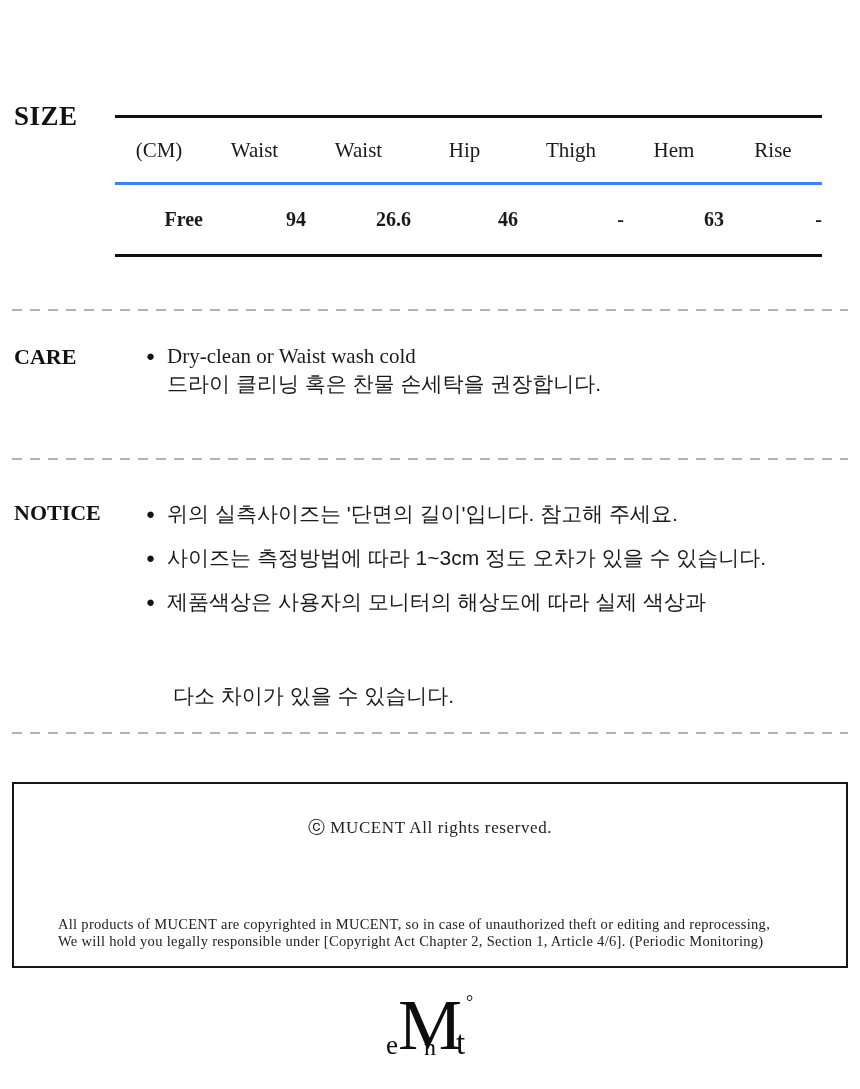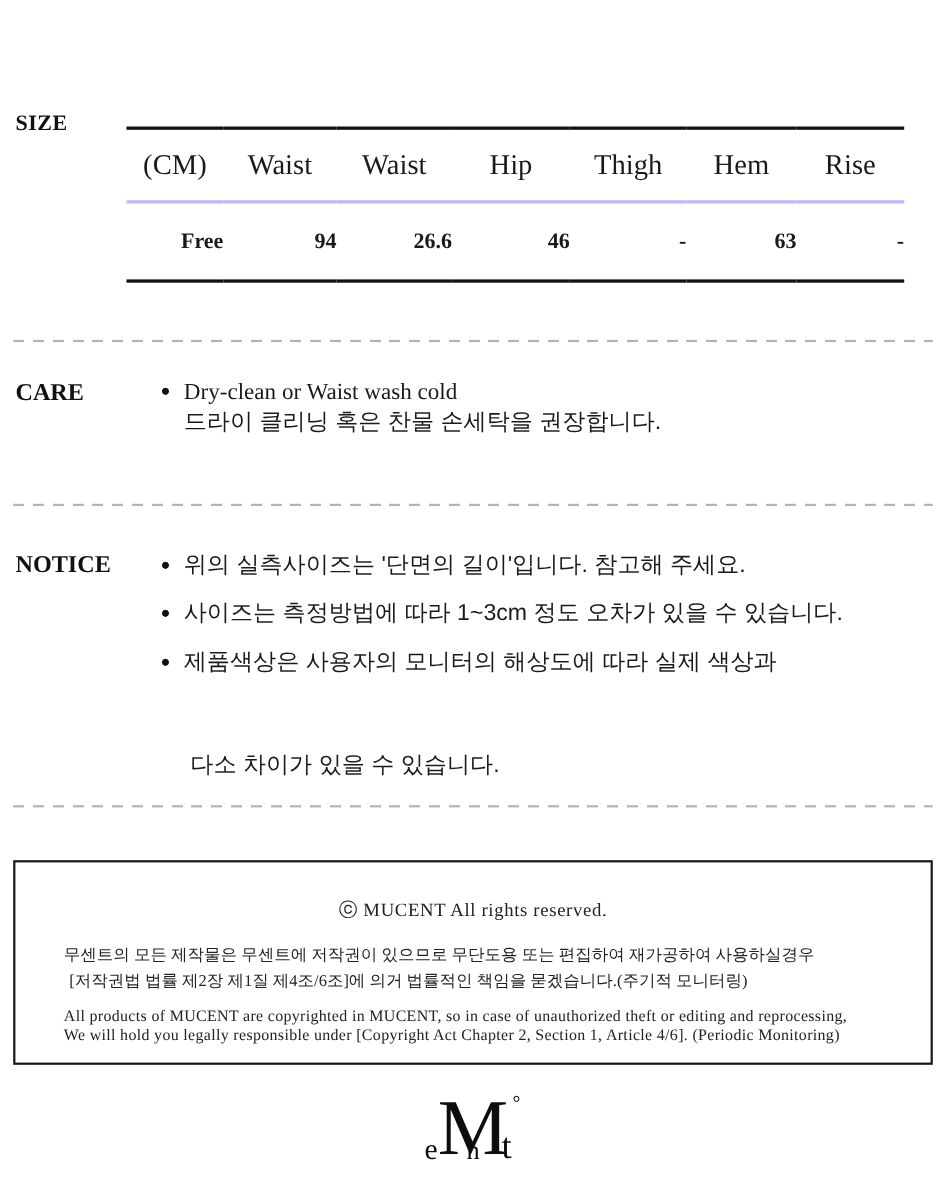--- a/index.html
+++ b/index.html
@@ -5,32 +5,32 @@
   html,body{margin:0;padding:0;background:#ffffff;}
   .page{
     position:relative;width:860px;height:1089px;background:#ffffff;
     font-family:"Liberation Serif","DejaVu Serif",serif;color:#1a1a1a;overflow:hidden;
   }
   
   .sec-label{
     position:absolute;left:14px;font-weight:bold;
     font-family:"Liberation Serif","DejaVu Serif",serif;color:#111;
   }
-  .size-label{top:101px;font-size:20px;letter-spacing:0.5px;text-align:right;}
+  .size-label{top:101px;font-size:27px;letter-spacing:0.5px;text-align:right;}
   .care-label{top:344px;font-size:22px;}
   .notice-label{top:500px;font-size:22px;}
   
   table.size-table{
     position:absolute;left:115px;top:115px;width:707px;
     border-collapse:collapse;table-layout:fixed;
     border-top:3px solid #111;border-bottom:3px solid #111;
   }
   table.size-table th{
-    font-weight:normal;font-size:26px;height:64px;text-align:center;vertical-align:middle;
-    border-bottom:3px solid #c4b5fd;padding:0;
+    font-weight:normal;font-size:21px;height:64px;text-align:center;vertical-align:middle;
+    border-bottom:3px solid #3b82f6;padding:0;
   }
   table.size-table td{
     font-size:20px;height:69px;text-align:right;vertical-align:middle;padding:0;font-weight:bold;
   }
   
   .dashed{
     position:absolute;left:12px;width:836px;height:2px;
     background:repeating-linear-gradient(90deg,#b3b3b3 0 10px,transparent 10px 18px);
   }
   .d1{top:309px;}.d2{top:458px;}.d3{top:732px;}
@@ -142,24 +142,20 @@
     <div class="item-lines">
       <span class="ko-line">제품색상은 사용자의 모니터의 해상도에 따라 실제 색상과</span>
     </div>
   </div>
   <div class="n-cont">다소 차이가 있을 수 있습니다.</div>
 
   <div class="dashed d3"></div>
 
   <div class="cr-box">
     <div class="cr-title">ⓒ MUCENT All rights reserved.</div>
-    <div class="cr-ko">
-      <div class="l1">무센트의 모든 제작물은 무센트에 저작권이 있으므로 무단도용 또는 편집하여 재가공하여 사용하실경우</div>
-      <div class="l2">[저작권법 법률 제2장 제1질 제4조/6조]에 의거 법률적인 책임을 묻겠습니다.(주기적 모니터링)</div>
-    </div>
     <div class="cr-en">
       <div>All products of MUCENT are copyrighted in MUCENT, so in case of unauthorized theft or editing and reprocessing,</div>
       <div>We will hold you legally responsible under [Copyright Act Chapter 2, Section 1, Article 4/6]. (Periodic Monitoring)</div>
     </div>
   </div>
 
   <div class="logo">
     <span class="l-e">e</span>
     <span class="l-m">M</span>
     <span class="l-n">n</span>

